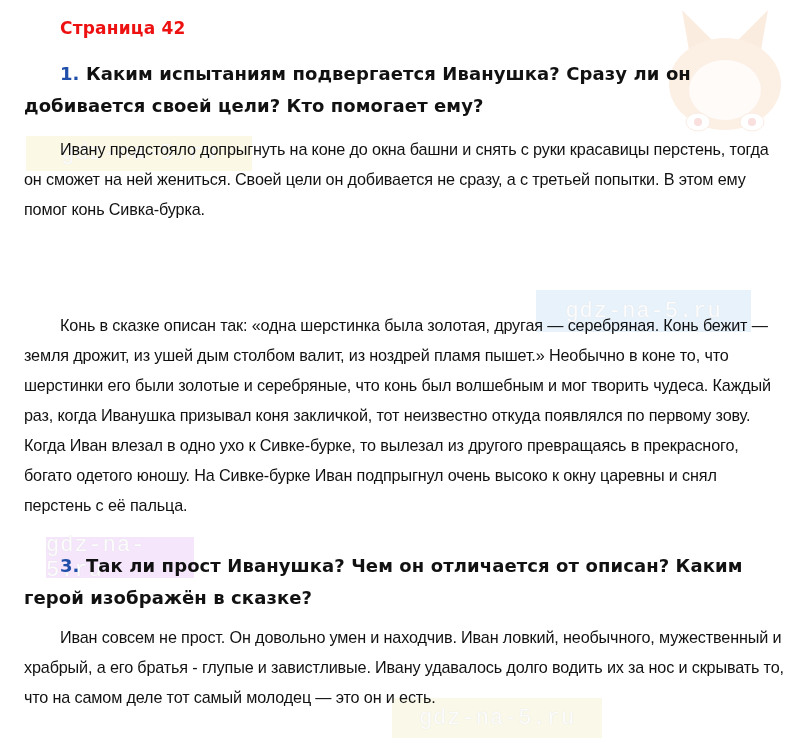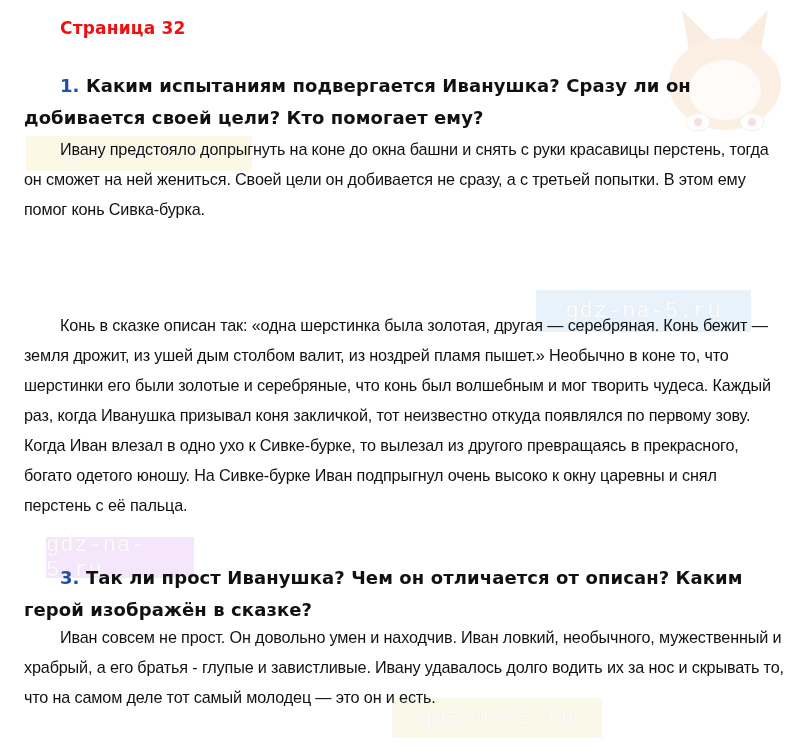--- a/index.html
+++ b/index.html
@@ -32,21 +32,20 @@
     .question {
       position: absolute;
       left: 24px;
       width: 750px;
       font-size: 18px;
       font-weight: bold;
       line-height: 32px;
       text-indent: 36px;
       letter-spacing: 0.1px;
       color: #111;
-      margin-top: 12px;
     }
     .q-num {
       color: #1f4fa8;
     }
     .answer {
       position: absolute;
       left: 24px;
       width: 760px;
       font-family: "Liberation Sans Narrow", "Liberation Sans", sans-serif;
       font-size: 16.2px;
@@ -94,21 +93,21 @@
     <ellipse cx="92" cy="116" rx="12" ry="9" fill="#ffffff" stroke="#f0c9b0"></ellipse>
     <circle cx="38" cy="116" r="4" fill="#f2a6a6"></circle>
     <circle cx="92" cy="116" r="4" fill="#f2a6a6"></circle>
   </svg>
 
   <div class="wm wm-1">gdz-na-5.ru</div>
   <div class="wm wm-2">gdz-na-5.ru</div>
   <div class="wm wm-3">gdz-na-5.ru</div>
   <div class="wm wm-4">gdz-na-5.ru</div>
 
-  <div class="page-title">Страница 32</div>
+  <div class="page-title">Страница 42</div>
 
   <div class="question" style="top:58px;">
     <span class="q-num">1.</span>
     <span>Каким испытаниям подвергается Иванушка? Сразу ли он добивается своей цели? Кто помогает ему?</span>
   </div>
   <div class="answer" style="top:134px;">Ивану предстояло допрыгнуть на коне до окна башни и снять с руки красавицы перстень, тогда он сможет на ней жениться. Своей цели он добивается не сразу, а с третьей попытки. В этом ему помог конь Сивка-бурка.</div>
 
   <div class="answer" style="top:310px;">Конь в сказке описан так: «одна шерстинка была золотая, другая — серебряная. Конь бежит — земля дрожит, из ушей дым столбом валит, из ноздрей пламя пышет.» Необычно в коне то, что шерстинки его были золотые и серебряные, что конь был волшебным и мог творить чудеса. Каждый раз, когда Иванушка призывал коня закличкой, тот неизвестно откуда появлялся по первому зову. Когда Иван влезал в одно ухо к Сивке-бурке, то вылезал из другого превращаясь в прекрасного, богато одетого юношу. На Сивке-бурке Иван подпрыгнул очень высоко к окну царевны и снял перстень с её пальца.</div>
 
   <div class="question" style="top:550px;">

